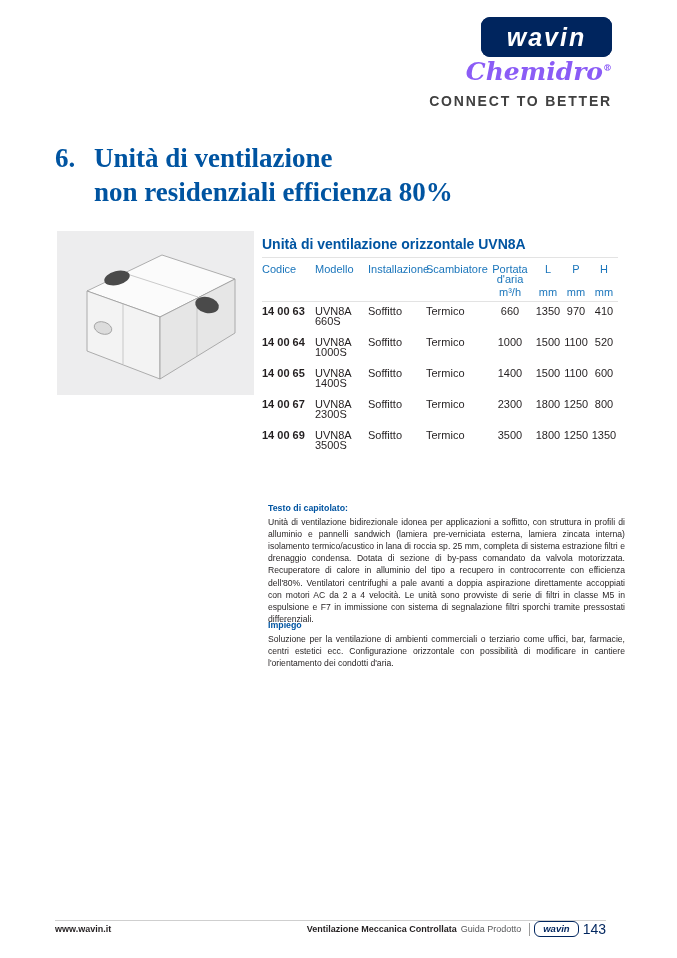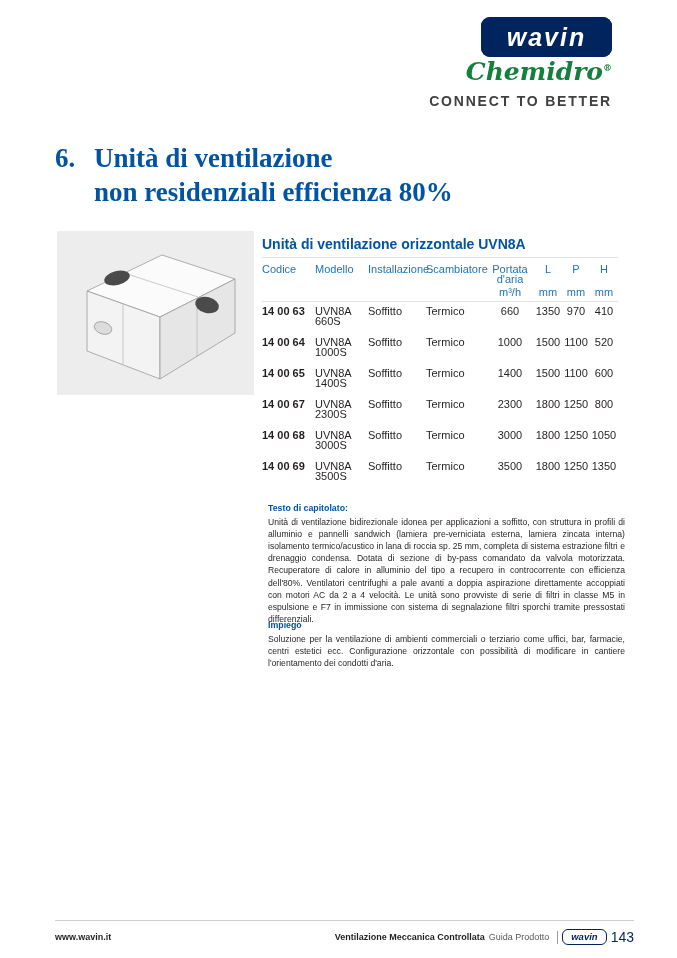--- a/index.html
+++ b/index.html
@@ -12,21 +12,21 @@
     position:absolute;top:17px;right:65px;width:131px;height:40px;
     background:#00255e;border-radius:9px;display:flex;align-items:center;justify-content:center;
     box-shadow:inset 0 0 0 2px #00255e;
   }
   .wavin-logo span{
     color:#ffffff;font-weight:bold;font-style:italic;font-size:25px;letter-spacing:2px;line-height:1;
   }
   .chemidro{
     position:absolute;top:58px;right:65px;
     font-family:"DejaVu Serif", serif;font-style:italic;font-weight:bold;
-    color:#15803d;font-size:25px;line-height:1.1;white-space:nowrap;margin-left:36px;
+    color:#8b5cf6;font-size:25px;line-height:1.1;white-space:nowrap;margin-left:36px;
   }
   .chemidro sup{font-size:9px;font-style:normal;}
   .tagline{
     position:absolute;top:93px;right:65px;
     font-size:14px;font-weight:bold;letter-spacing:1.8px;color:#404040;white-space:nowrap;
   }
   
   .heading{
     position:absolute;left:55px;top:141px;display:flex;
     font-family:"Liberation Serif", serif;font-weight:bold;
@@ -55,22 +55,22 @@
   table.spec-table .c-num{text-align:center;padding-right:0;}
   table.spec-table td.c-codice{font-weight:bold;}
   table.spec-table td.c-modello{padding-right:8px;}
   
   .section{position:absolute;width:357px;font-size:8.6px;line-height:12.1px;text-align:justify;color:#231f20;}
   .section .sec-title{color:#0054a1;font-weight:bold;margin-bottom:2px;text-align:left;font-size:8.8px;}
   .sec-capitolato{left:268px;top:502px;}
   .sec-impiego{left:268px;top:619px;}
   
   .footer{
-    position:absolute;left:55px;right:43px;top:920px;border-top:1px solid #cfcfcf;
-    padding-top:8px;display:flex;justify-content:space-between;align-items:center;
+    position:absolute;left:55px;right:71px;top:920px;border-top:1px solid #cfcfcf;
+    display:flex;justify-content:space-between;align-items:center;
   }
   .footer .site{font-weight:bold;font-size:9px;}
   .footer-right{display:flex;align-items:center;gap:4px;}
   .footer-right .doc-title{font-weight:bold;font-size:9px;}
   .footer-right .doc-sub{font-size:9px;color:#58595b;}
   .footer-divider{width:1px;height:13px;background:#9b9b9b;margin-left:4px;}
   .mini-logo{
     border:1.5px solid #00255e;border-radius:6px;padding:1px 8px;
     color:#00255e;font-weight:bold;font-style:italic;font-size:9.5px;line-height:12px;
   }
@@ -179,30 +179,20 @@
           <td class="c-codice">14 00 67</td>
           <td class="c-modello">UVN8A 2300S</td>
           <td>Soffitto</td>
           <td>Termico</td>
           <td class="c-num">2300</td>
           <td class="c-num">1800</td>
           <td class="c-num">1250</td>
           <td class="c-num">800</td>
         </tr>
         <tr>
-          <td class="c-codice">14 00 68</td>
-          <td class="c-modello">UVN8A 3000S</td>
-          <td>Soffitto</td>
-          <td>Termico</td>
-          <td class="c-num">3000</td>
-          <td class="c-num">1800</td>
-          <td class="c-num">1250</td>
-          <td class="c-num">1050</td>
-        </tr>
-        <tr>
           <td class="c-codice">14 00 69</td>
           <td class="c-modello">UVN8A 3500S</td>
           <td>Soffitto</td>
           <td>Termico</td>
           <td class="c-num">3500</td>
           <td class="c-num">1800</td>
           <td class="c-num">1250</td>
           <td class="c-num">1350</td>
         </tr>
       </tbody>

